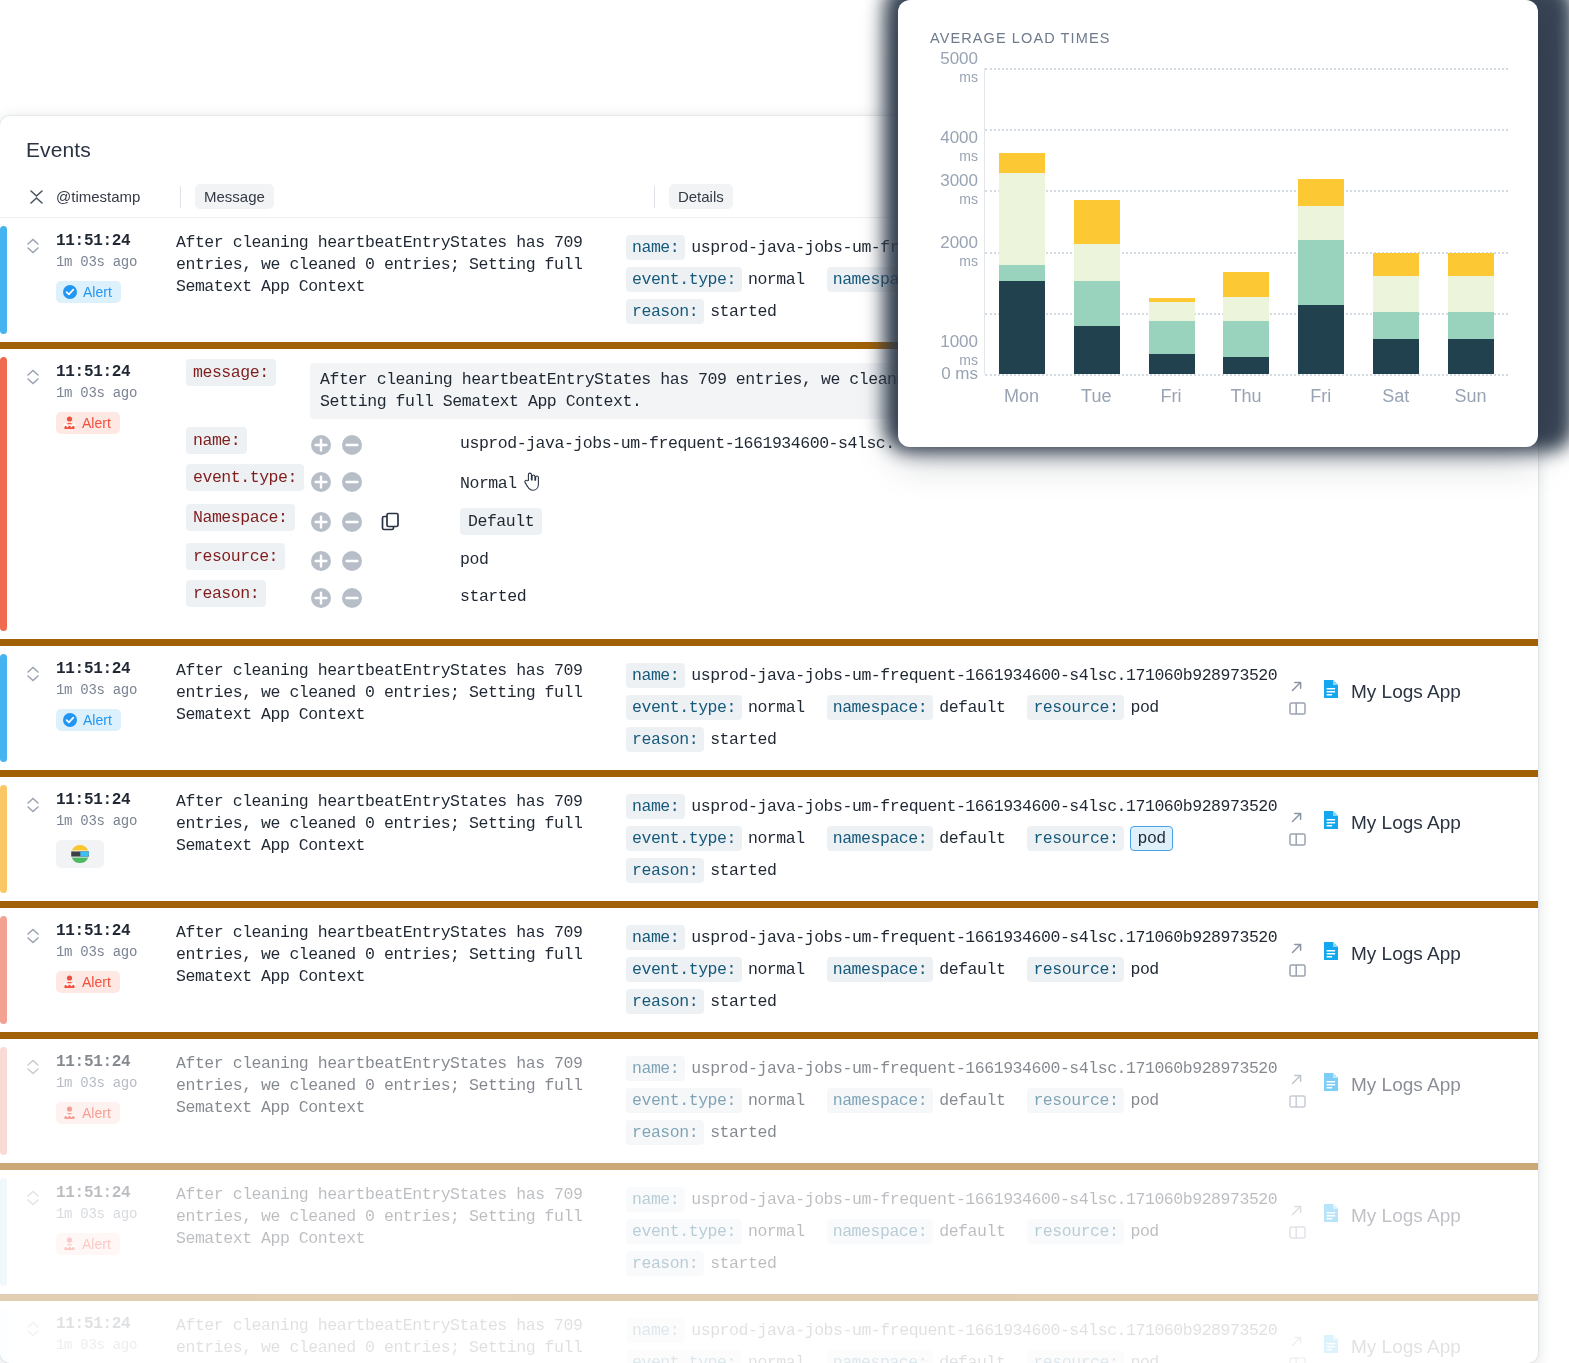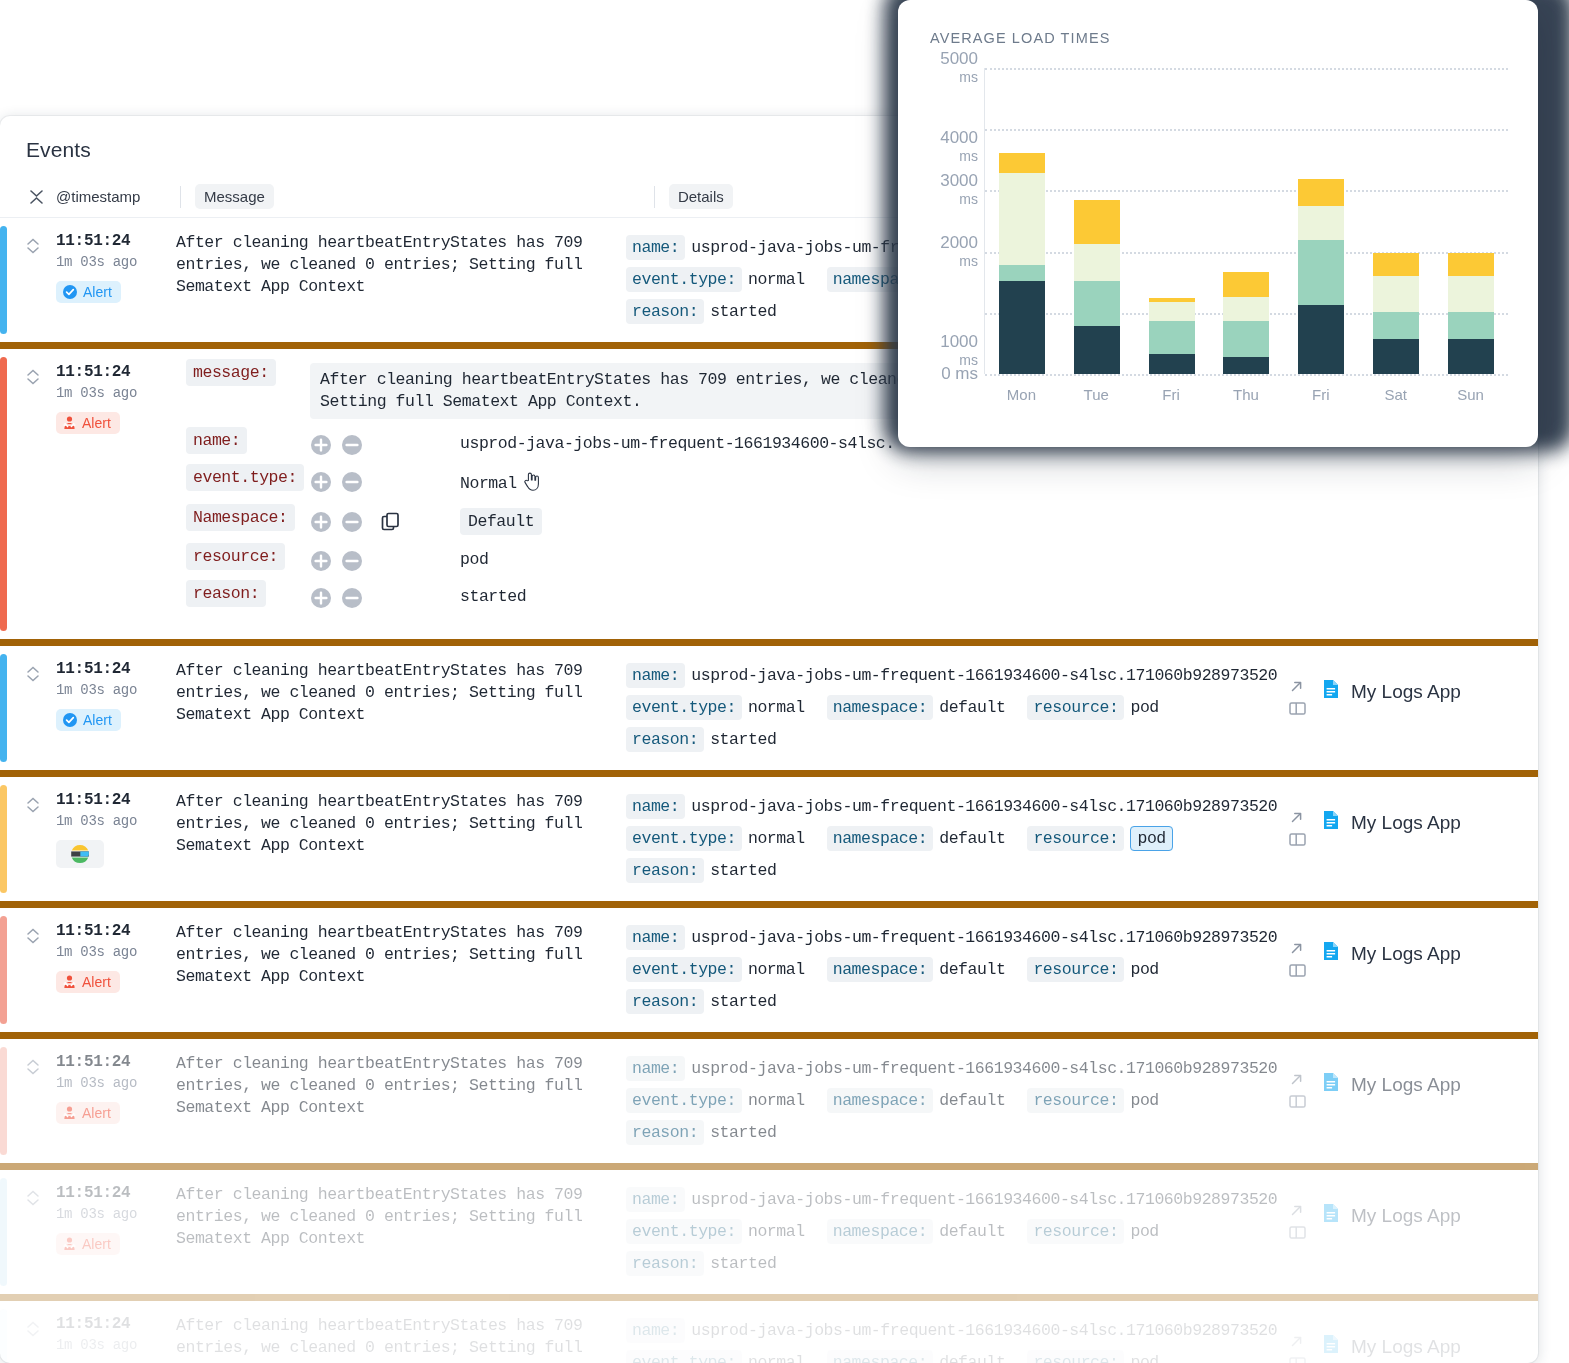--- a/index.html
+++ b/index.html
@@ -183,21 +183,21 @@
   .bars {
     position:absolute; left: 0; right: 0; bottom: 0; top: 0;
     display:flex; align-items:flex-end; justify-content: space-around;
   }
   .bar { width: 46px; display:flex; flex-direction:column; justify-content:flex-end; }
   .seg { width: 100%; }
   .xlabels {
     position:absolute; left: 86px; right: 30px; top: 318px;
     display:flex; justify-content: space-around;
   }
-  .xlabel { width: 46px; text-align:center; color:#98a3b3; font-size: 15px; }
+  .xlabel { width: 46px; text-align:center; color:#98a3b3; font-size: 18px; }
 </style>
 </head>
 <body>
 
 <div id="stage">
 
   <div class="events-card">
     <div class="events-title">Events</div>
 
     <div class="table-head">

